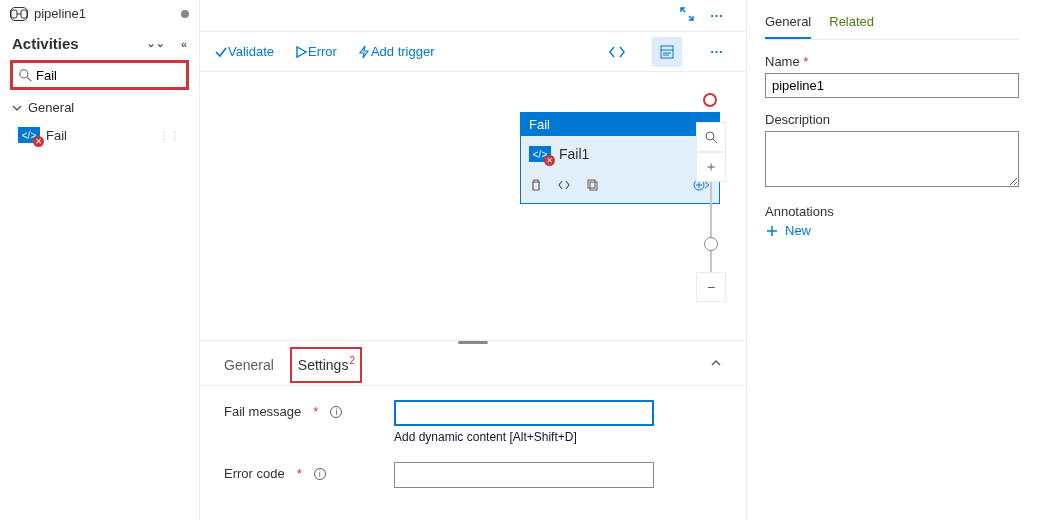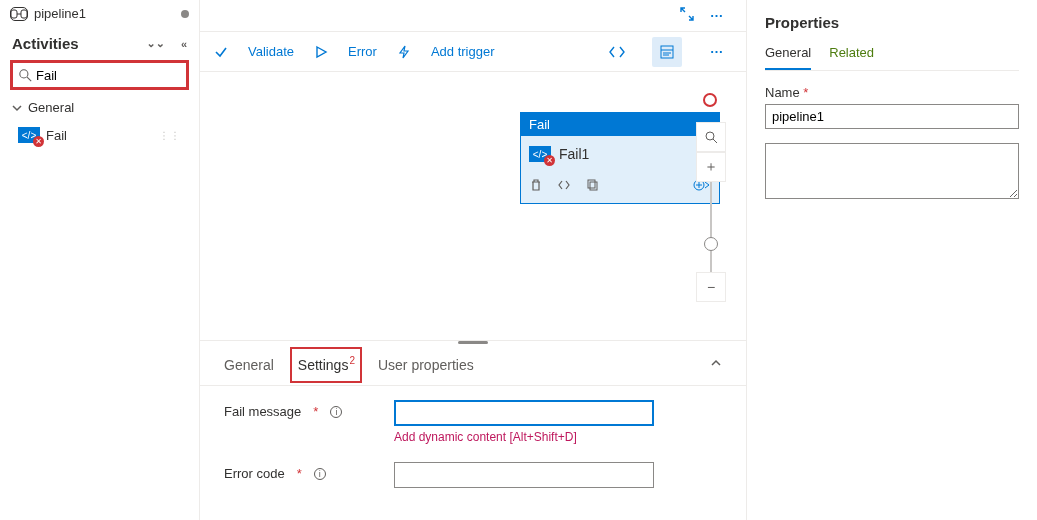--- a/index.html
+++ b/index.html
@@ -22,21 +22,21 @@
   .activity-item { display: flex; align-items: center; padding: 6px 18px; gap: 6px; cursor: grab; }
   .fail-glyph { position: relative; width: 22px; height: 16px; background: #0078d4; display: flex; align-items: center; justify-content: center; color: #fff; font-size: 10px; }
   .fail-glyph .x { position: absolute; right: -4px; bottom: -4px; width: 11px; height: 11px; background: #d13438; border-radius: 50%; color: #fff; font-size: 8px; display:flex; align-items:center; justify-content:center; }
   .grip { margin-left: auto; color: #c8c6c4; letter-spacing: 1px; font-size: 10px; }
 
   
   .main { flex: 1; display: flex; flex-direction: column; border-right: 1px solid #edebe9; }
 
   
   .topbar { display: flex; align-items: center; height: 40px; padding: 0 14px; border-bottom: 1px solid #edebe9; gap: 20px; }
-  .topbar-btn { display: flex; align-items: center; gap: 20px; color: #0078d4; cursor: pointer; font-size: 13px; }
+  .topbar-btn { display: flex; align-items: center; gap: 0; color: #0078d4; cursor: pointer; font-size: 13px; }
   .topbar-spacer { flex: 1; }
   .top-icon { width: 30px; height: 30px; display:flex; align-items:center; justify-content:center; cursor:pointer; color: #0078d4; border-radius: 2px; }
   .top-icon.active { background: #deecf9; }
   .top-icon.dots { color: #0078d4; font-weight:700; letter-spacing:1px; }
 
   
   .title-strip { display:flex; align-items:center; height: 32px; border-bottom: 1px solid #edebe9; padding: 0 14px 0 0; }
   .title-strip .right-icons { margin-left:auto; display:flex; gap:8px; align-items:center; }
   .expand-icon { color:#0078d4; cursor:pointer; font-size:14px; }
 
@@ -68,21 +68,21 @@
 
   
   .settings-body { padding: 14px 24px; }
   .form-row { display:flex; align-items:flex-start; margin-bottom: 18px; }
   .form-label { width: 170px; color:#323130; display:flex; align-items:center; gap:12px; padding-top:4px; }
   .req { color:#d13438; }
   .info { color:#605e5c; border:1px solid #605e5c; border-radius:50%; width:12px; height:12px; display:inline-flex; align-items:center; justify-content:center; font-size:9px; }
   .form-input { width: 260px; }
   .form-input input { width:100%; height: 26px; padding: 0 6px; border:1px solid #8a8886; font-size:13px; outline:none; }
   .form-input input.focused { border: 2px solid #0078d4; }
-  .dyn-link { color:#be185d; font-size:12px; margin-top:4px; cursor:pointer; }
+  .dyn-link { color:#0f172a; font-size:12px; margin-top:4px; cursor:pointer; }
 
   
   .props { width: 290px; padding: 14px 18px; }
   .props h3 { font-size: 15px; font-weight:600; margin-bottom: 14px; }
   .prop-tabs { display:flex; gap: 18px; border-bottom:1px solid #edebe9; margin-bottom: 14px; }
   .prop-tab { padding-bottom:8px; cursor:pointer; color:#4d7c0f; }
   .prop-tab.active { color:#323130; border-bottom: 2px solid #0078d4; }
   .field-label { font-size:13px; margin-bottom:4px; }
   .props input[type="text"], .props textarea { width:100%; border:1px solid #8a8886; padding:4px 6px; font-size:13px; font-family:inherit; }
   .props textarea { height: 56px; resize: vertical; }
@@ -247,21 +247,20 @@
 
     <div class="resize-bar">
         <div class="grip-h"></div>
       </div>
 
     <div class="bottom-tabs">
       <div class="bottom-tab">General</div>
       <div class="bottom-tab red-box">
         <span>Settings</span><span class="sup">2</span>
       </div>
-      <div class="bottom-tab">User properties</div>
       <span class="collapse-caret">
         <svg width="12" height="12" viewBox="0 0 12 12">
             <path d="M2 8 L6 4 L10 8" fill="none" stroke="#605e5c" stroke-width="1.5"></path>
           </svg>
       </span>
     </div>
 
     <div class="settings-body">
       <div class="form-row">
         <div class="form-label">
@@ -281,28 +280,38 @@
           <span class="info">i</span>
         </div>
         <div class="form-input">
           <input type="text" value="" style="">
         </div>
       </div>
     </div>
   </div>
 
   <div class="props">
-    <h3>Properties</h3>
     <div class="prop-tabs">
       <div class="prop-tab active">General</div>
       <div class="prop-tab">Related</div>
     </div>
     <div class="field">
       <div class="field-label">
         <span>Name</span> <span class="req">*</span>
       </div>
       <input type="text" value="pipeline1" style="">
     </div>
     <div class="field">
+      <div class="field-label">Description</div>
       <textarea style=""></textarea>
+    </div>
+    <div class="field">
+      <div class="field-label">Annotations</div>
+      <div class="add-new">
+        <svg width="14" height="14" viewBox="0 0 14 14">
+            <line x1="7" y1="2" x2="7" y2="12" stroke="#0078d4" stroke-width="1.5"></line>
+            <line x1="2" y1="7" x2="12" y2="7" stroke="#0078d4" stroke-width="1.5"></line>
+          </svg>
+        <span>New</span>
+      </div>
     </div>
   </div>
 </div>
 
 </body></html>

